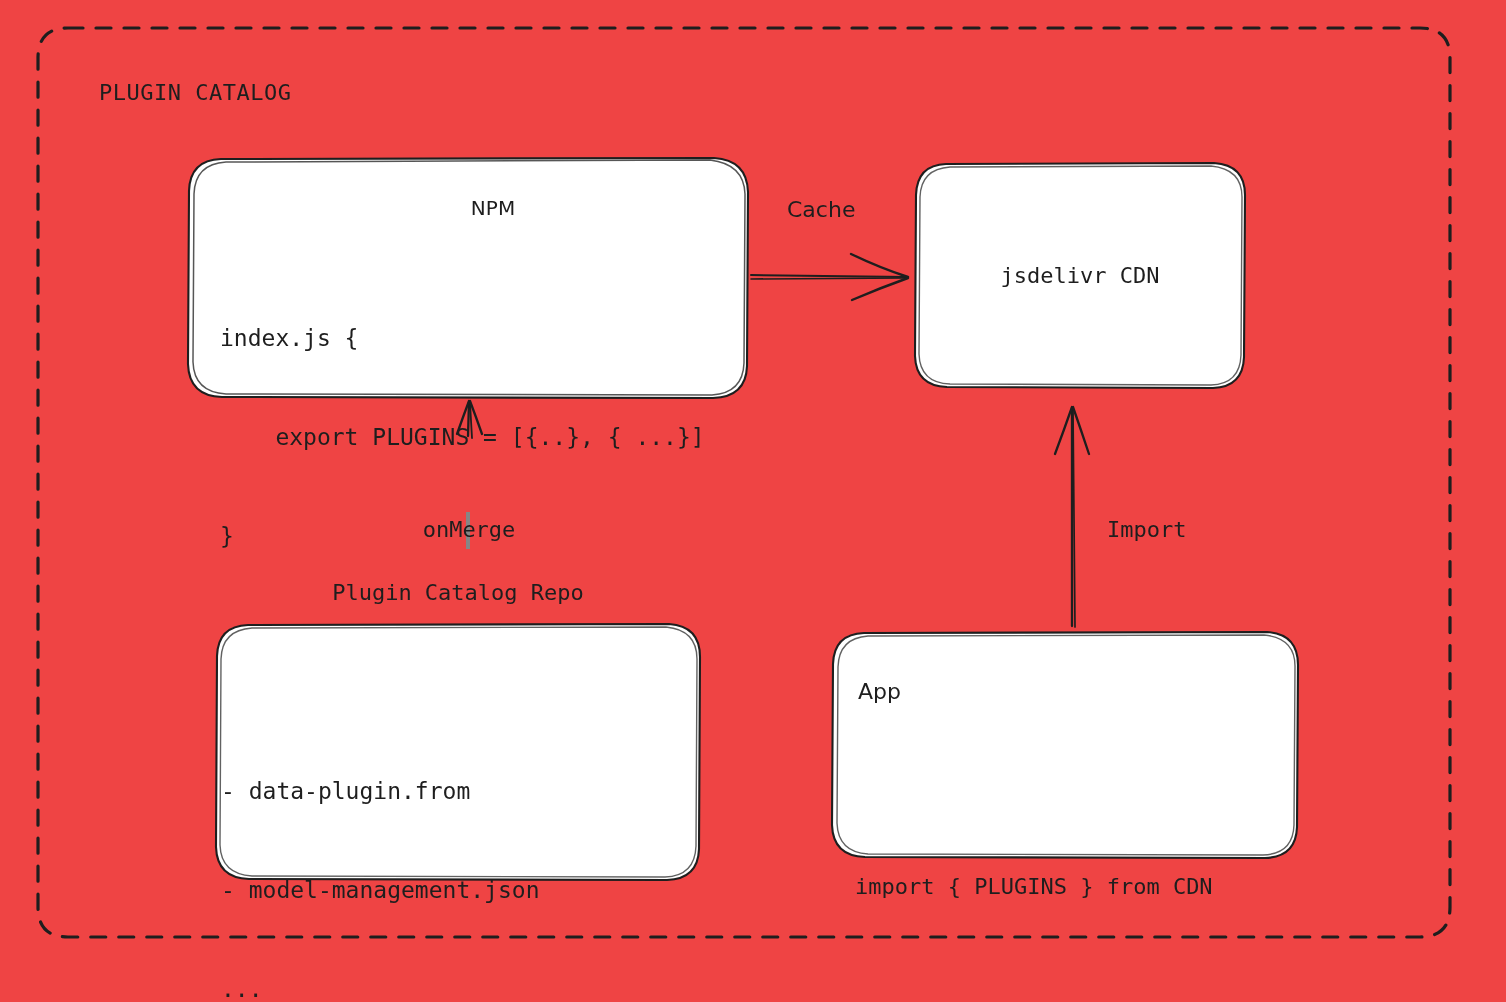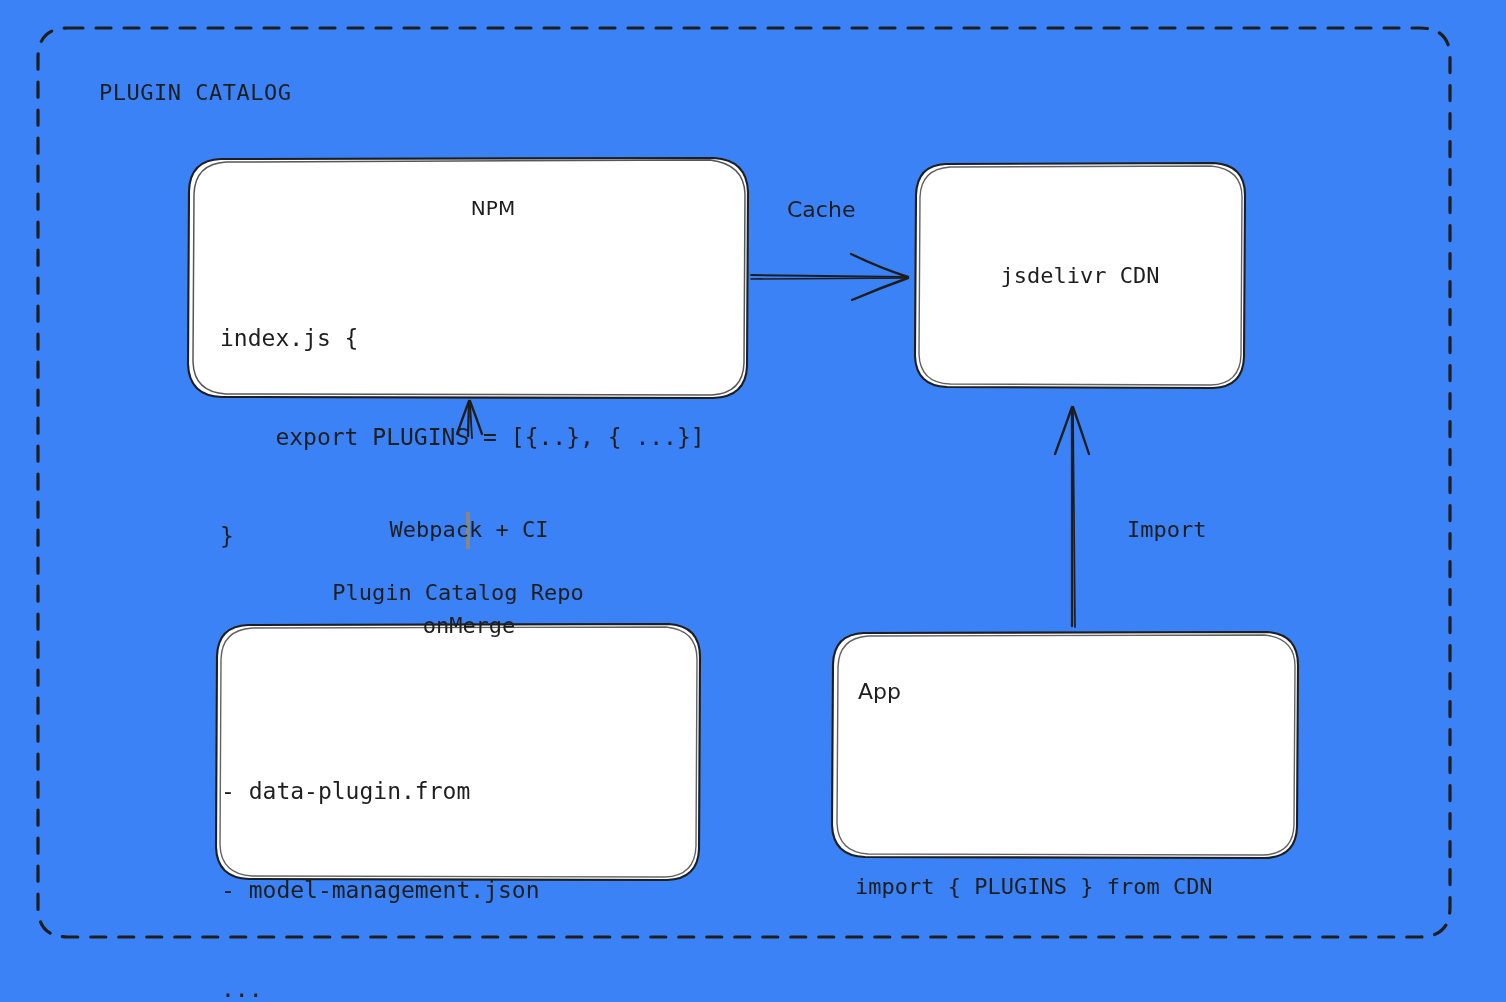--- a/index.html
+++ b/index.html
@@ -9,21 +9,21 @@
     background: #ffffff;
   }
   body {
     font-family: "DejaVu Sans Mono", monospace;
     color: #1e1e1e;
   }
   #canvas {
     position: relative;
     width: 1506px;
     height: 1002px;
-    background: #3b82f6;
+    background: #ef4444;
     overflow: hidden;
   }
   #sketch-layer {
     position: absolute;
     left: 0;
     top: 0;
     width: 1506px;
     height: 1002px;
     pointer-events: none;
   }
@@ -114,21 +114,20 @@
     top: 450px;
     width: 200px;
     text-align: center;
     font-size: 22px;
     line-height: 32px;
   }
   #label-import {
     left: 1107px;
     top: 519px;
     font-size: 22px;
-    margin-left: 20px;
   }
 </style>
 </head>
 <body>
 
 <div id="canvas">
 
   <svg id="sketch-layer" viewBox="0 0 1506 1002" xmlns="http://www.w3.org/2000/svg">
 
     <g>
@@ -207,19 +206,18 @@
 
   <div class="txt sans" id="app-title">App</div>
   <div class="txt mono" id="app-code">
     <div>import { PLUGINS } from CDN</div>
     
   </div>
 
   <div class="txt sans" id="label-cache">Cache</div>
 
   <div class="txt mono" id="label-webpack">
-    <div>Webpack + CI</div>
     <div>onMerge</div>
   </div>
 
   <div class="txt mono" id="label-import">Import</div>
 
 </div>
 
 </body></html>

